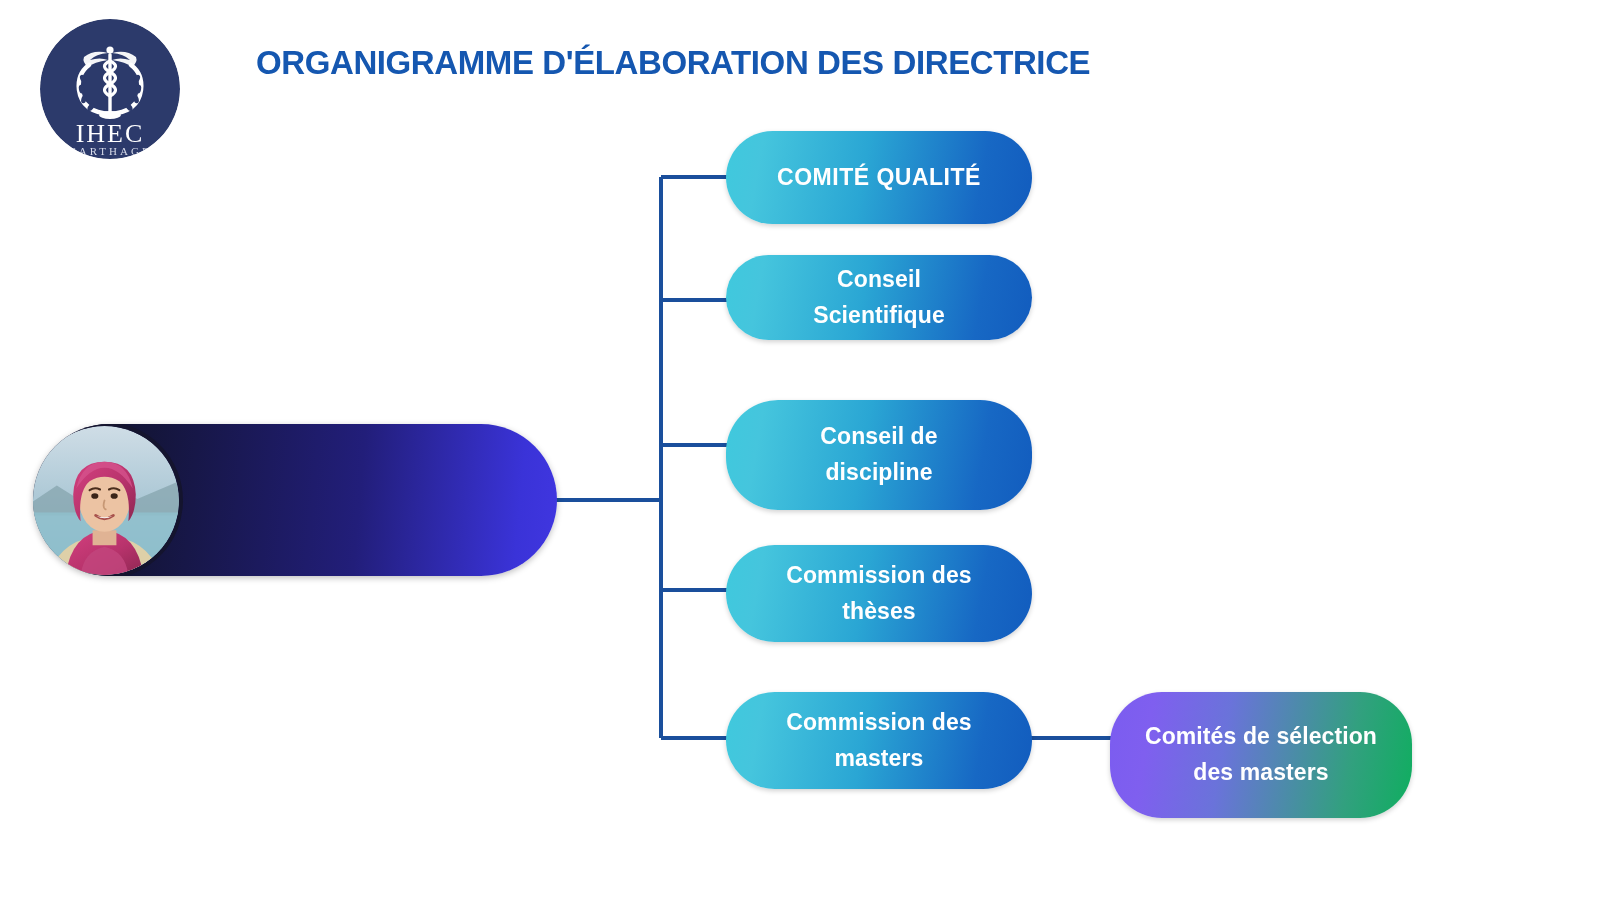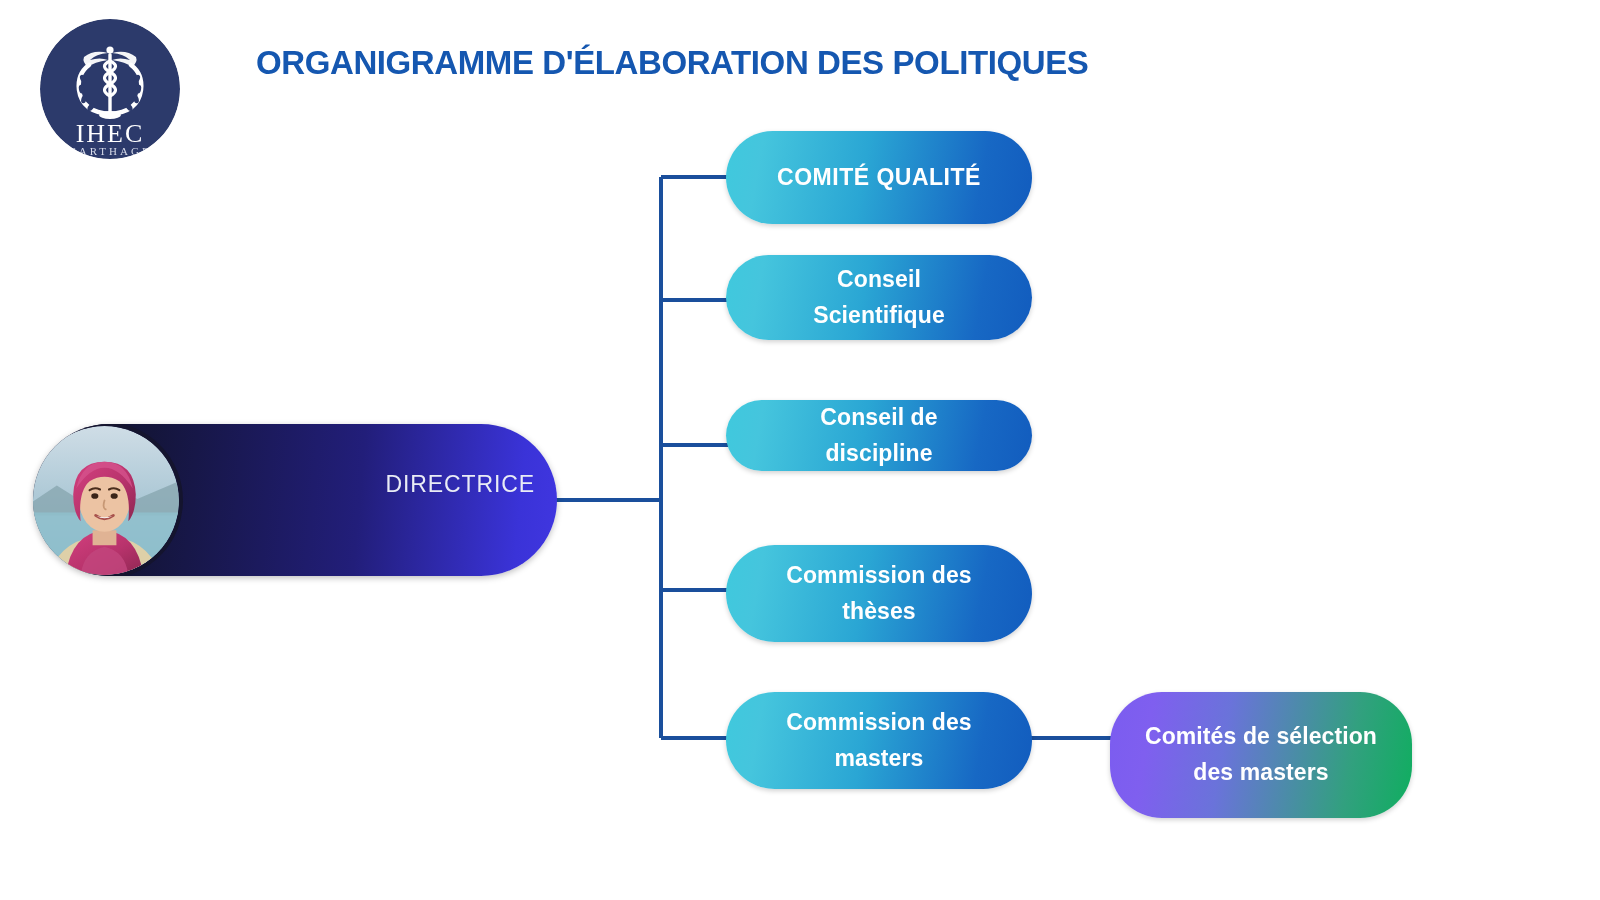--- a/index.html
+++ b/index.html
@@ -139,21 +139,21 @@
       <ellipse cx="98.5" cy="70" rx="2.6" ry="4.4" transform="rotate(10 98.5 70)"></ellipse>
       <ellipse cx="96" cy="80" rx="2.6" ry="4.4" transform="rotate(-18 96 80)"></ellipse>
       <ellipse cx="89" cy="88" rx="2.6" ry="4.4" transform="rotate(-40 89 88)"></ellipse>
     </g>
     <ellipse cx="70" cy="96" rx="11" ry="4" fill="#ffffff"></ellipse>
     <text x="70" y="123" text-anchor="middle" font-family="Liberation Serif, serif" font-size="26" fill="#ffffff" letter-spacing="2">IHEC</text>
     <text x="70" y="136" text-anchor="middle" font-family="Liberation Serif, serif" font-size="11" fill="#d8dcea" letter-spacing="3">CARTHAGE</text>
   </svg>
 </div>
 
-<div class="title">ORGANIGRAMME D'ÉLABORATION DES POLITIQUES</div>
+<div class="title">ORGANIGRAMME D'ÉLABORATION DES DIRECTRICE</div>
 
 <svg class="lines" xmlns="http://www.w3.org/2000/svg">
   <g stroke="#1a4f9c" stroke-width="3.2" fill="none" shape-rendering="crispEdges">
 
     <line x1="556" y1="500" x2="661" y2="500"></line>
 
     <line x1="661" y1="177" x2="661" y2="738"></line>
 
     <line x1="661" y1="177" x2="728" y2="177"></line>
     <line x1="661" y1="300" x2="728" y2="300"></line>
@@ -205,36 +205,35 @@
         <path d="M40 43 q3.5 -2.2 7 -0.4" stroke="#4a2e1d" stroke-width="1.4" fill="none" stroke-linecap="round"></path>
         <path d="M53 42.6 q3.5 -1.8 7 0.4" stroke="#4a2e1d" stroke-width="1.4" fill="none" stroke-linecap="round"></path>
 
         <path d="M50 50 q-1.6 5 0.8 6" stroke="#c79875" stroke-width="1.2" fill="none" stroke-linecap="round"></path>
         <path d="M44 60 q6 4.5 12 0" stroke="#a8524c" stroke-width="1.8" fill="none" stroke-linecap="round"></path>
         <path d="M44.6 60.4 q5.4 3 10.8 0 q-5.4 1.6 -10.8 0z" fill="#ffffff"></path>
       </g>
     </svg>
   </div>
   <div class="director-text">
-    <div class="director-role">DIRECTRICE</div>
   </div>
 </div>
 
 <div class="node node-blue" style="left:726px; top:131px; height:93px;">
   <div class="node-label node-label-caps">COMITÉ QUALITÉ</div>
 </div>
 
 <div class="node node-blue" style="left:726px; top:255px; height:85px;">
   <div class="node-label">
     <span>Conseil</span><br>
     <span>Scientifique</span>
   </div>
 </div>
 
-<div class="node node-blue" style="left:726px; top:400px; height:71px;">
+<div class="node node-blue" style="left:726px; top:400px; height:110px;">
   <div class="node-label">
     <span>Conseil de</span><br>
     <span>discipline</span>
   </div>
 </div>
 
 <div class="node node-blue" style="left:726px; top:545px; height:97px;">
   <div class="node-label">
     <span>Commission des</span><br>
     <span>thèses</span>

